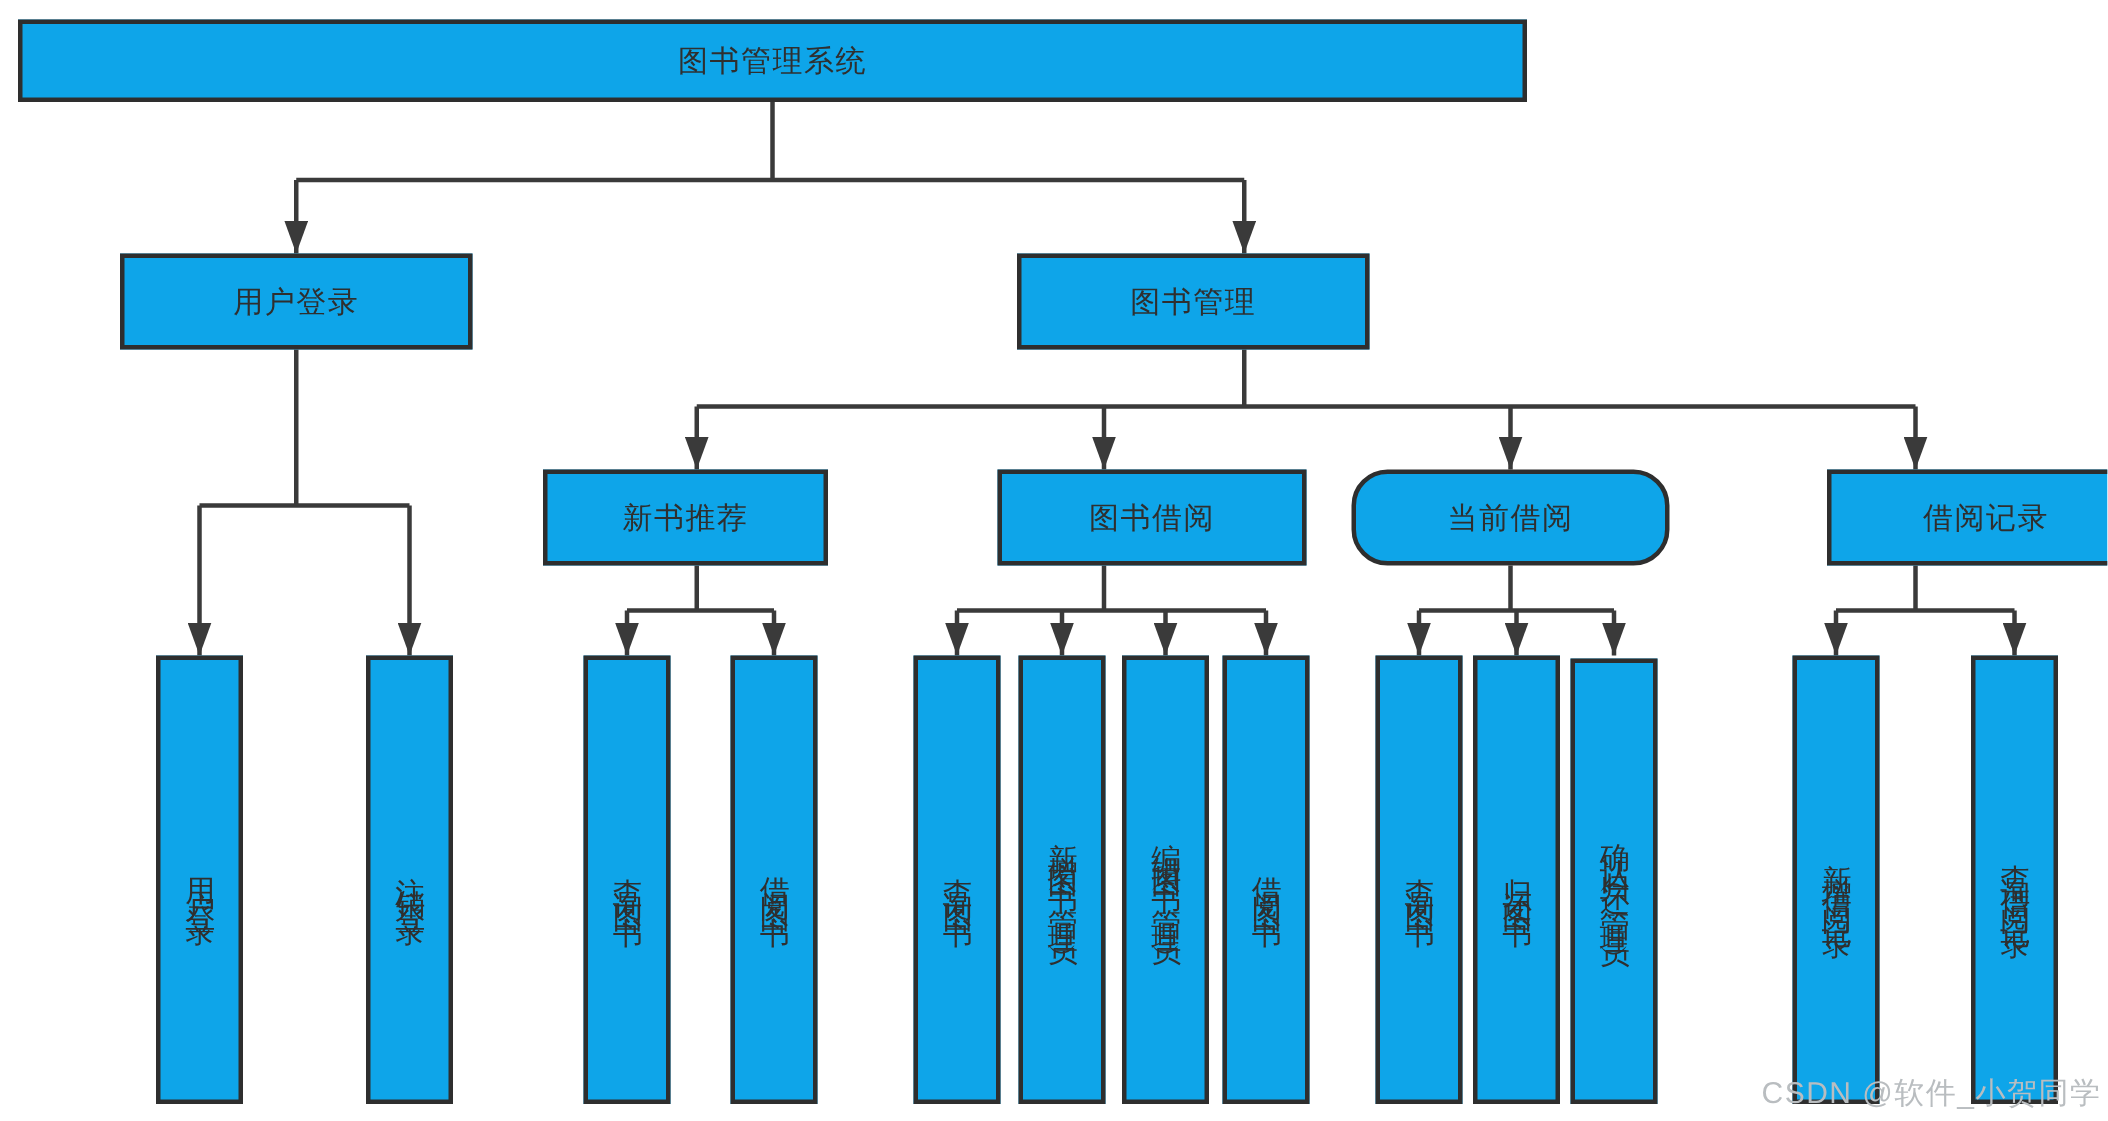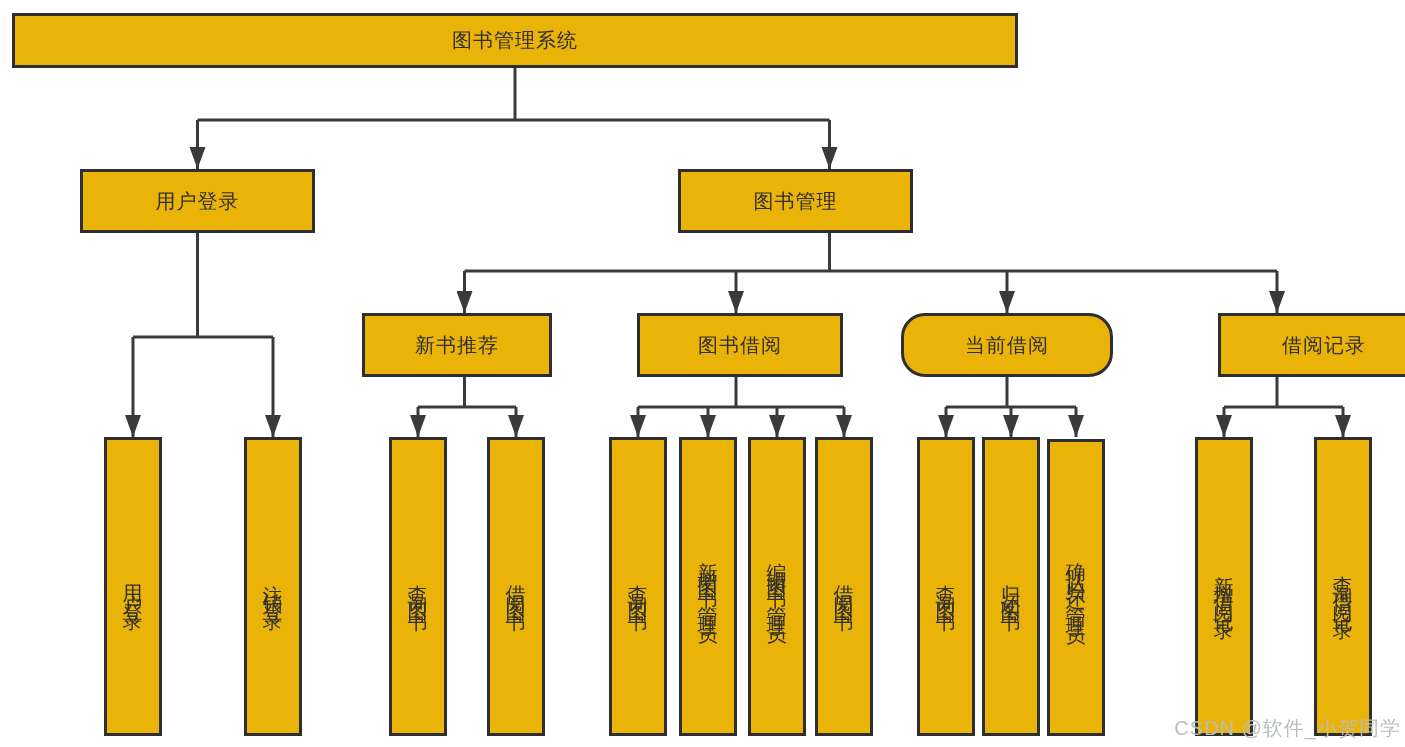--- a/index.html
+++ b/index.html
@@ -14,21 +14,21 @@
   }
   #wires {
     position: absolute;
     left: 0; top: 0;
     width: 1405px; height: 747px;
   }
   .node {
     position: absolute;
     box-sizing: border-box;
     border: 3px solid #2e2e2e;
-    background: #eab308;
+    background: #0ea5e9;
     display: flex;
     align-items: center;
     justify-content: center;
   }
   .hbox span {
     font-size: 20px;
     letter-spacing: 1px;
     color: #2f2f2f;
     white-space: nowrap;
   }
@@ -113,21 +113,21 @@
   <div class="node hbox" style="left:80px; top:169px; width:235px; height:64px;">
     <span>用户登录</span>
   </div>
   <div class="node hbox" style="left:678px; top:169px; width:235px; height:64px;justify-content:center;">
     <span>图书管理</span>
   </div>
 
   <div class="node hbox" style="left:362px; top:313px; width:190px; height:64px;">
     <span>新书推荐</span>
   </div>
-  <div class="node hbox" style="left:637px; top:313px; width:206px; height:64px;">
+  <div class="node hbox" style="left:665px; top:313px; width:206px; height:64px;">
     <span>图书借阅</span>
   </div>
   <div class="node hbox" style="left:901px; top:313px; width:212px; height:64px;border-radius:24px;">
     <span>当前借阅</span>
   </div>
   <div class="node hbox" style="left:1171px; top:313px; width:212px; height:64px;margin-left:47px;">
     <span>借阅记录</span>
   </div>
 
   <div class="node vbox" style="left:104px; top:437px; width:58px; height:299px;">

